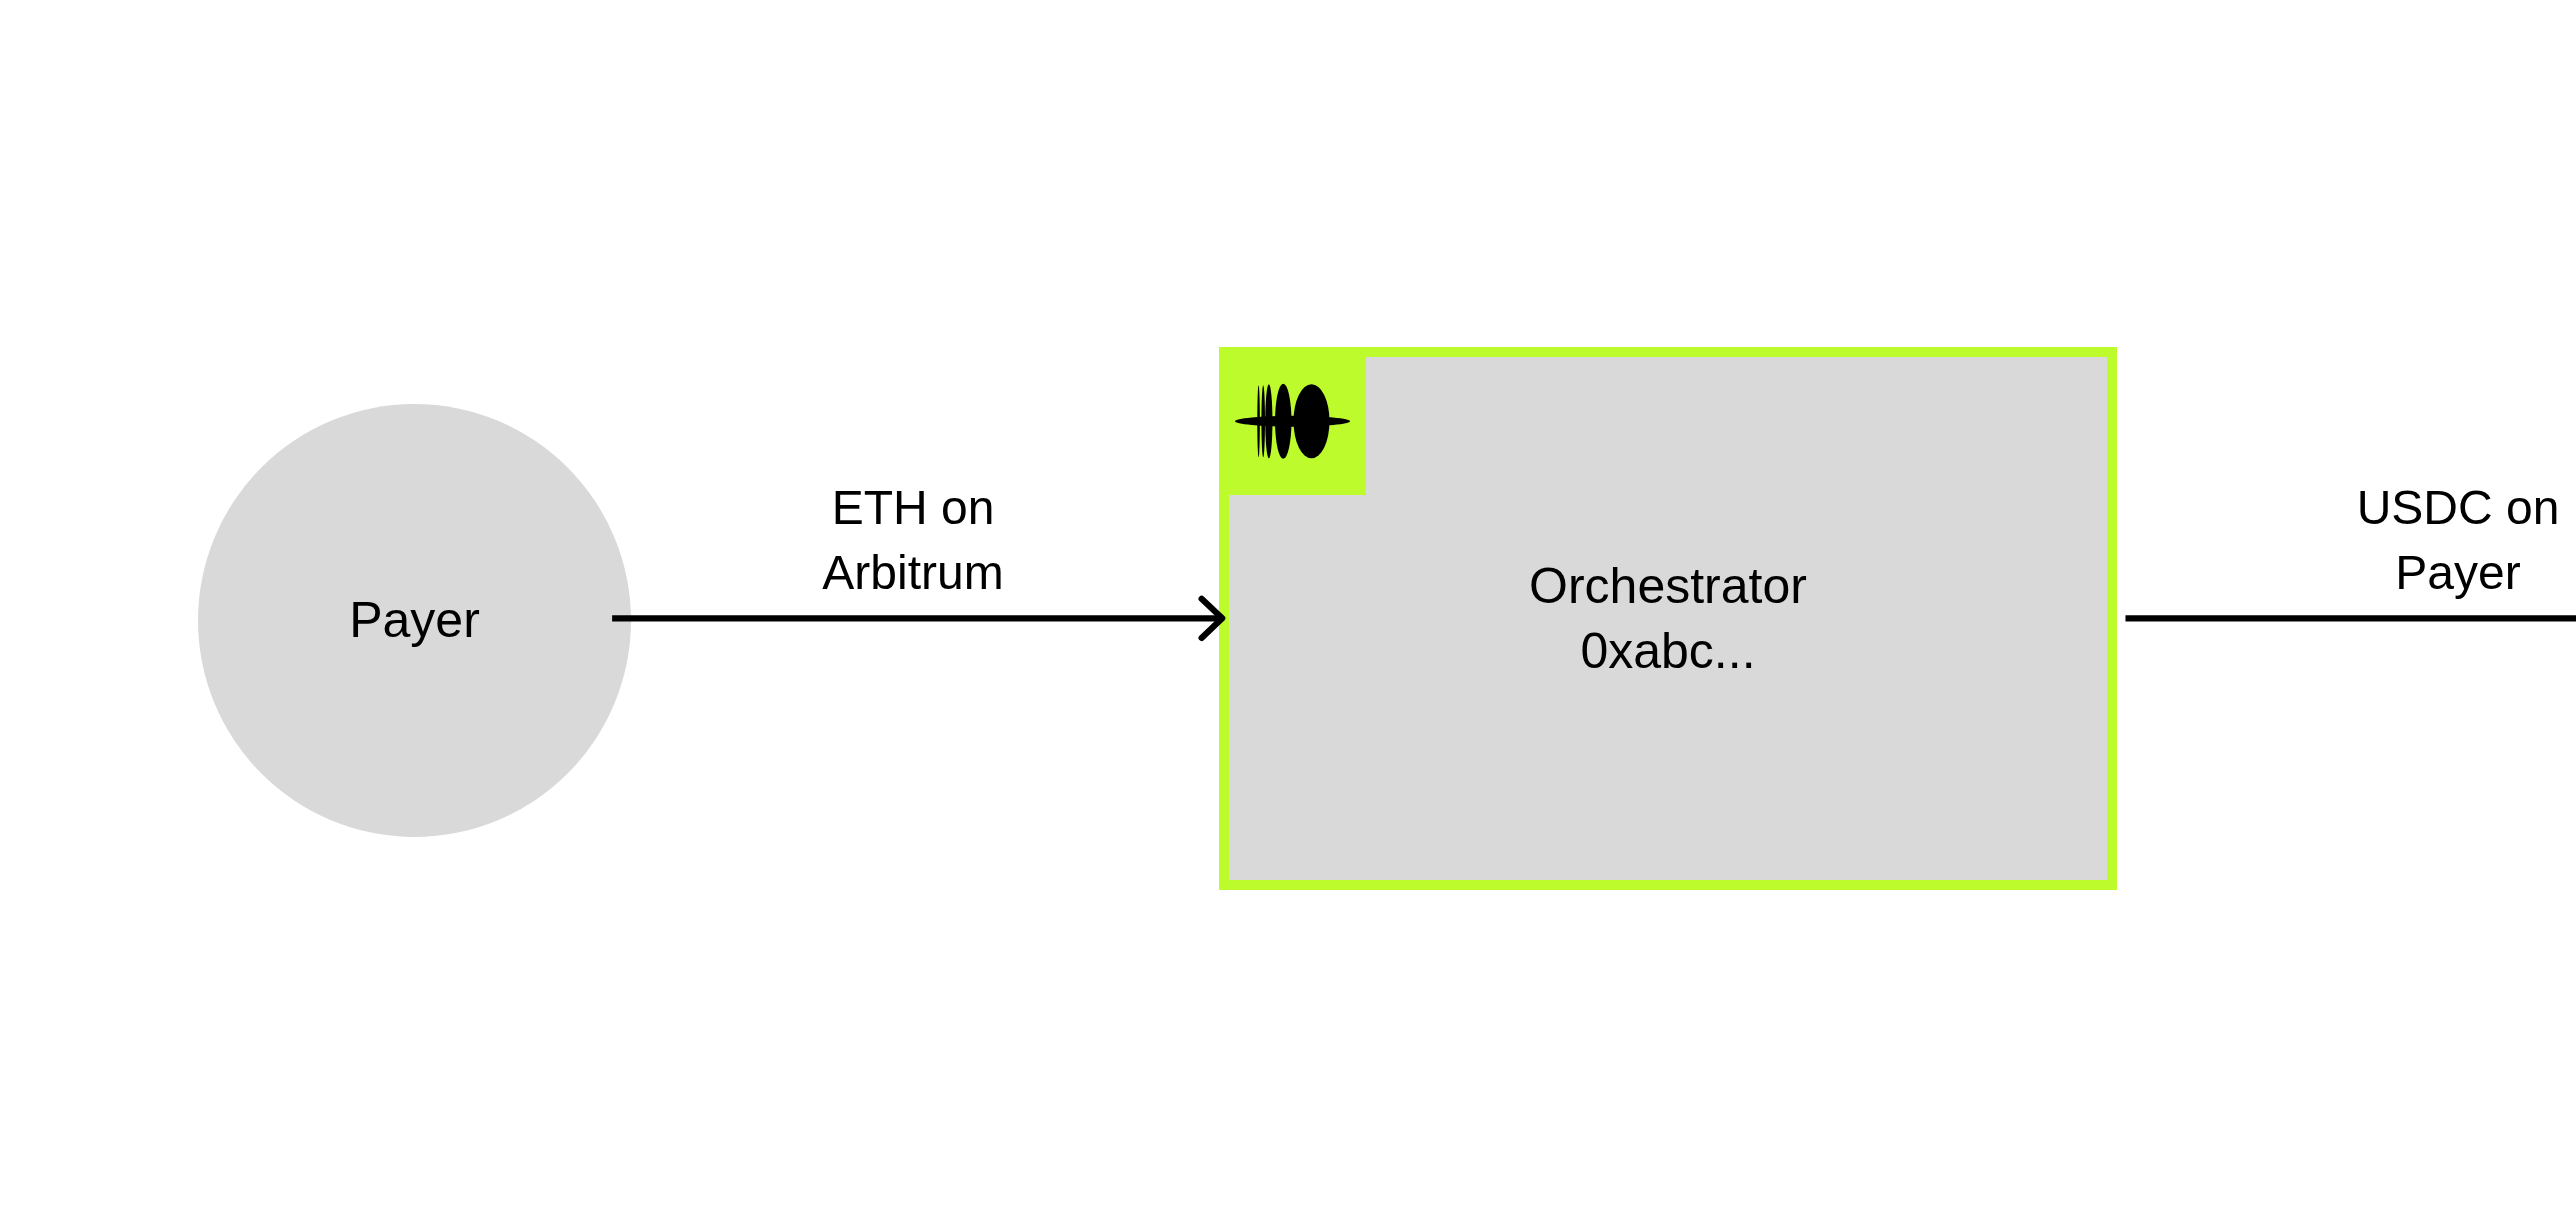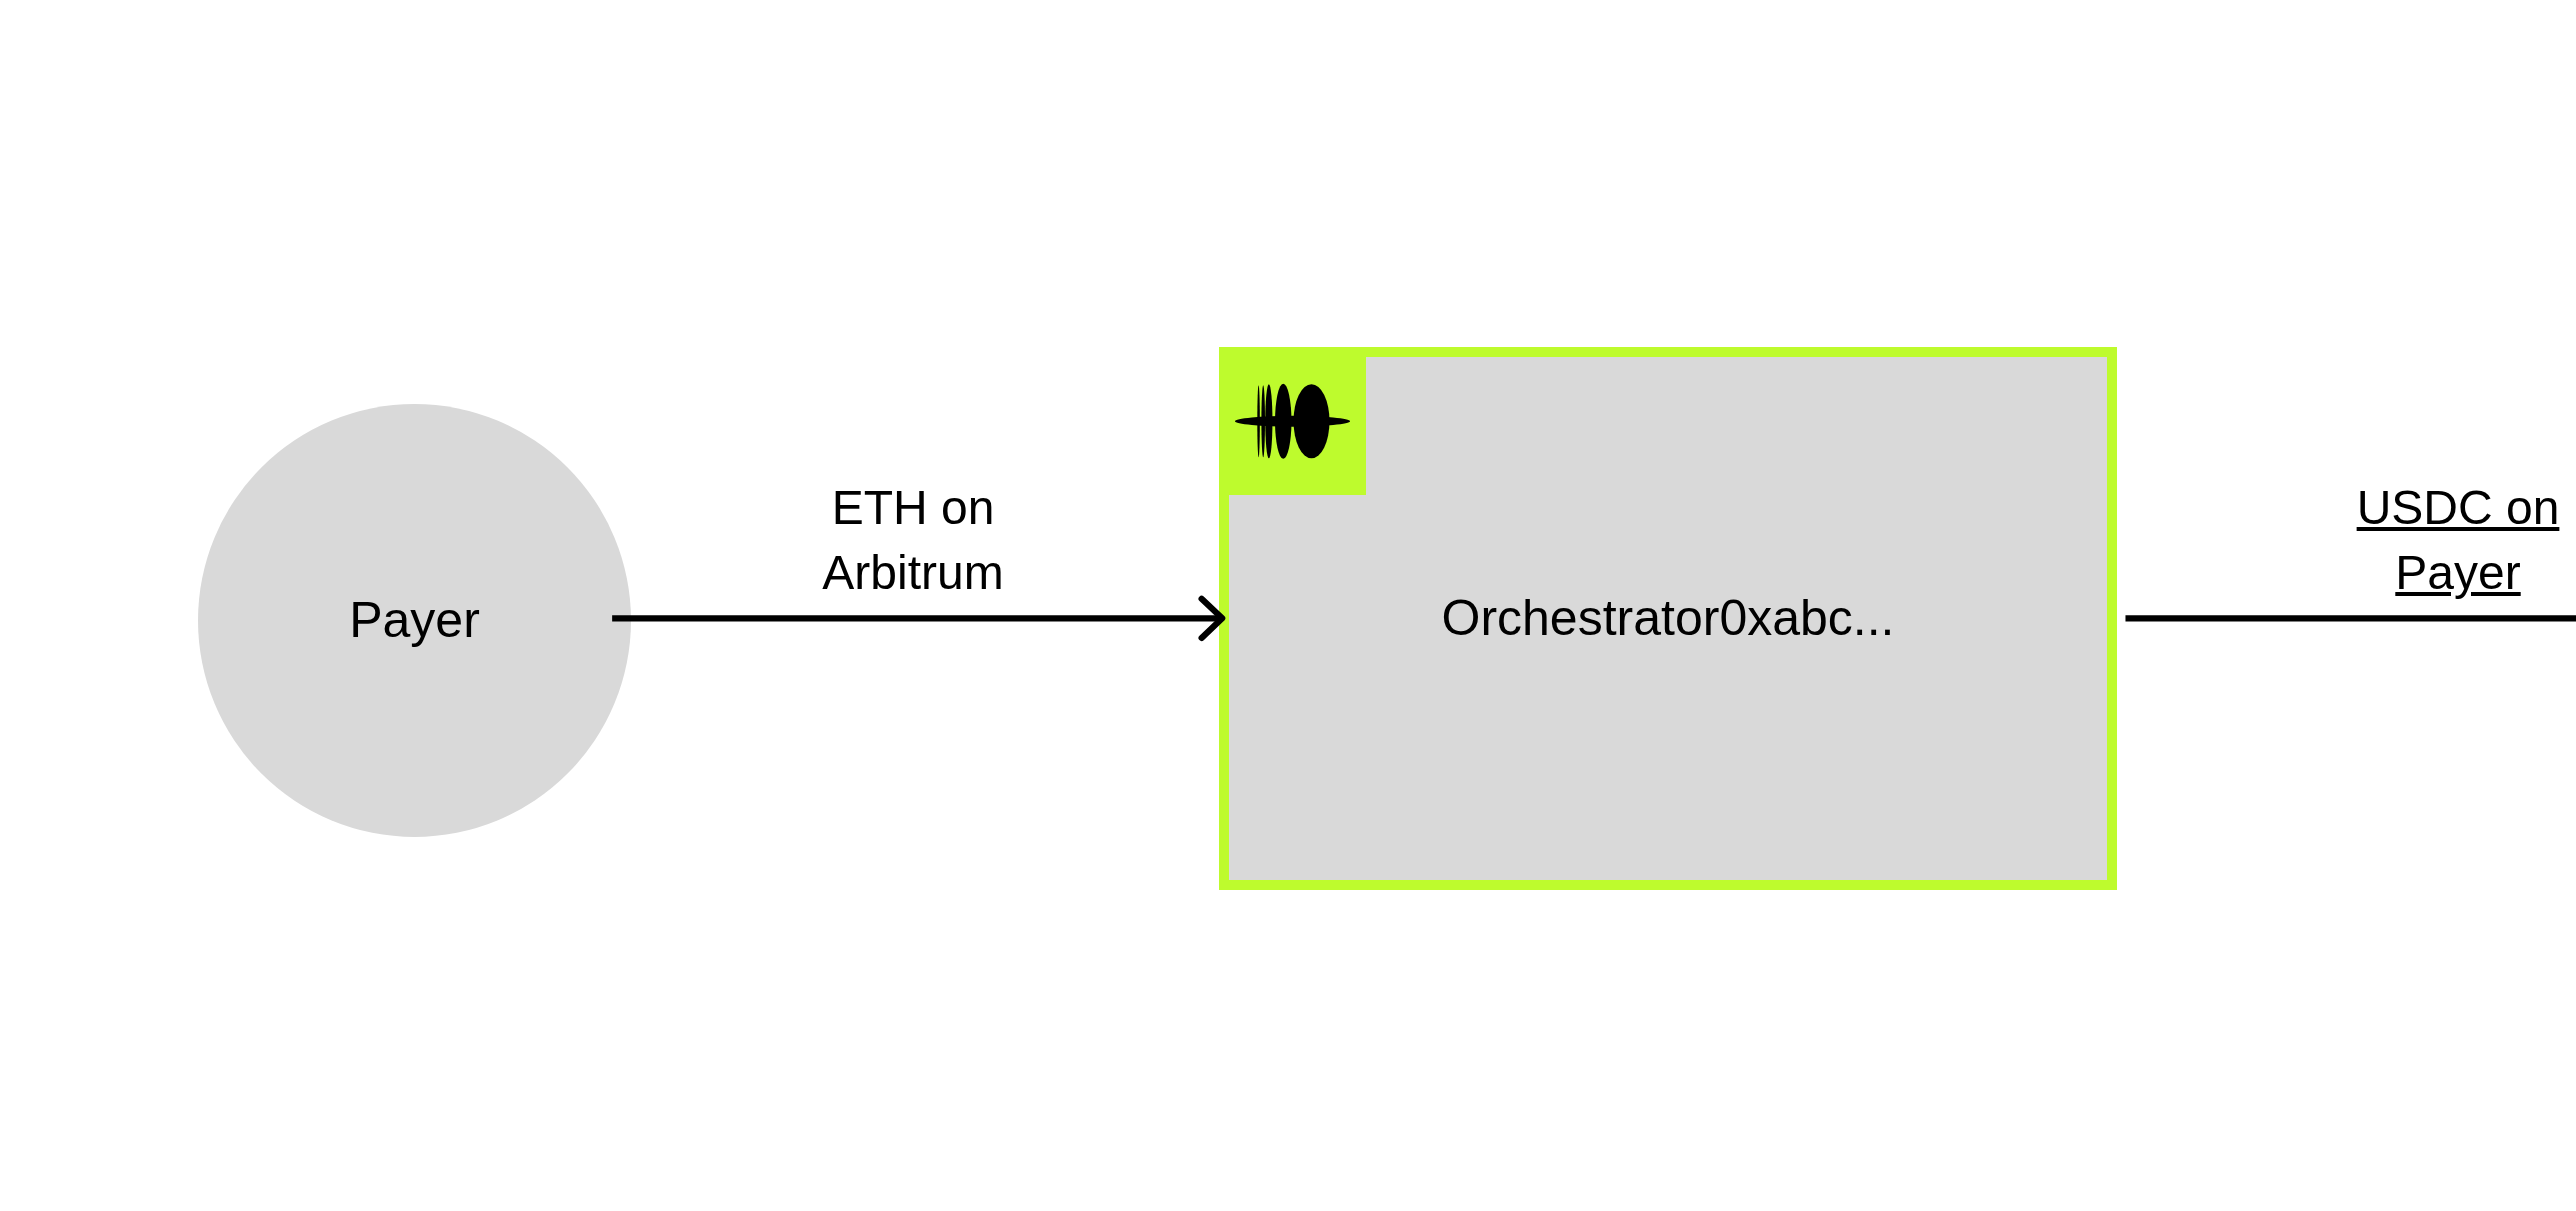--- a/index.html
+++ b/index.html
@@ -32,21 +32,21 @@
     white-space:nowrap;
   }
   #payer-circle{left:198px;}
   .orch-box{
     position:absolute;
     left:1219px;top:347px;
     width:898px;height:543px;
     box-sizing:border-box;
     background:var(--node-gray);
     border:10.8px solid var(--accent-green);
-    display:flex;flex-direction:row;align-items:center;justify-content:center;
+    display:flex;flex-direction:column;align-items:center;justify-content:center;
     text-align:center;
     z-index:1;
   }
   .orch-box .orch-line{
     font-size:50px;line-height:65px;
     white-space:nowrap;
   }
   .icon-square{
     position:absolute;
     left:1219px;top:347px;
@@ -62,21 +62,21 @@
     top:475px;
     text-align:center;
     z-index:3;
   }
   .edge-label span{
     display:block;
     font-size:48px;line-height:65px;
     white-space:nowrap;
   }
   #edge-label-left{left:913px;}
-  #edge-label-right{left:2458px;text-decoration:underline;}
+  #edge-label-right{left:2458px;}
   .arrows-layer{
     position:absolute;left:0;top:0;
     width:3392px;height:1212px;
     z-index:4;
     pointer-events:none;
   }
   .arrows-layer line,.arrows-layer polyline{
     stroke:var(--line-black);
     stroke-width:12;
     fill:none;

